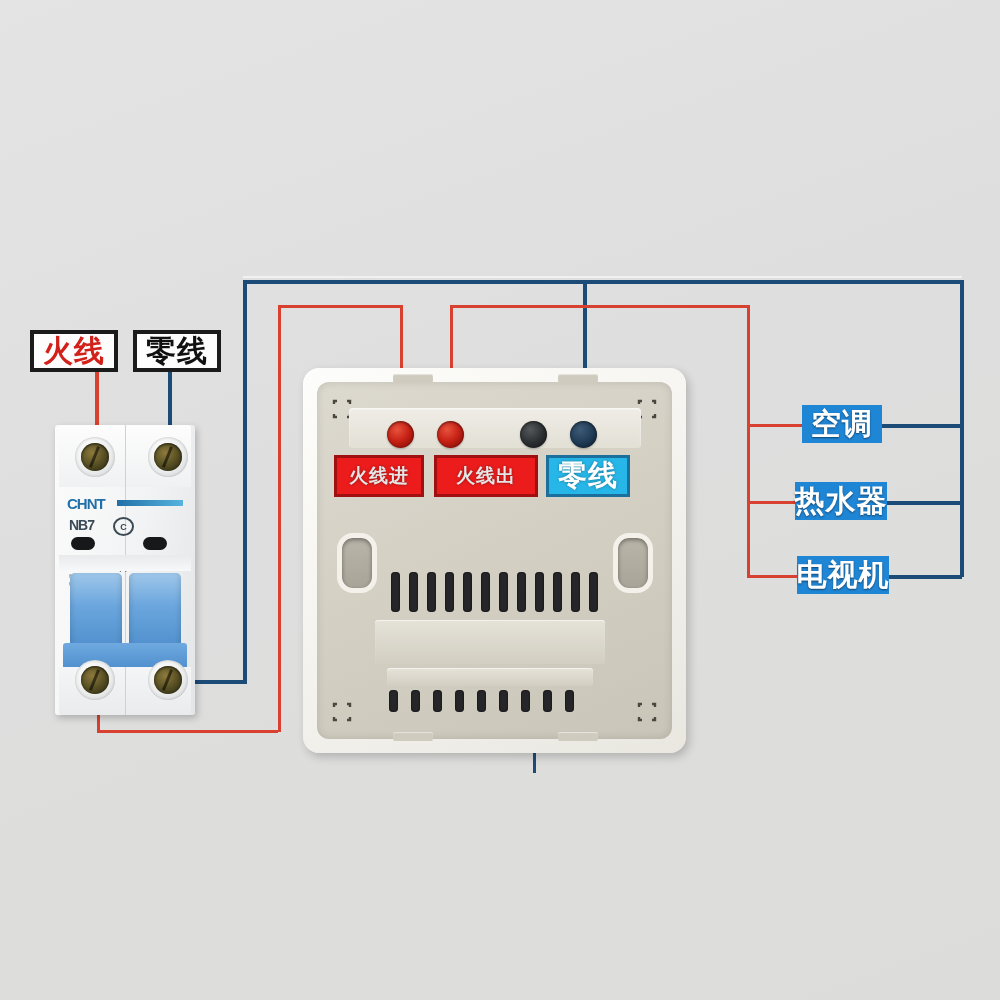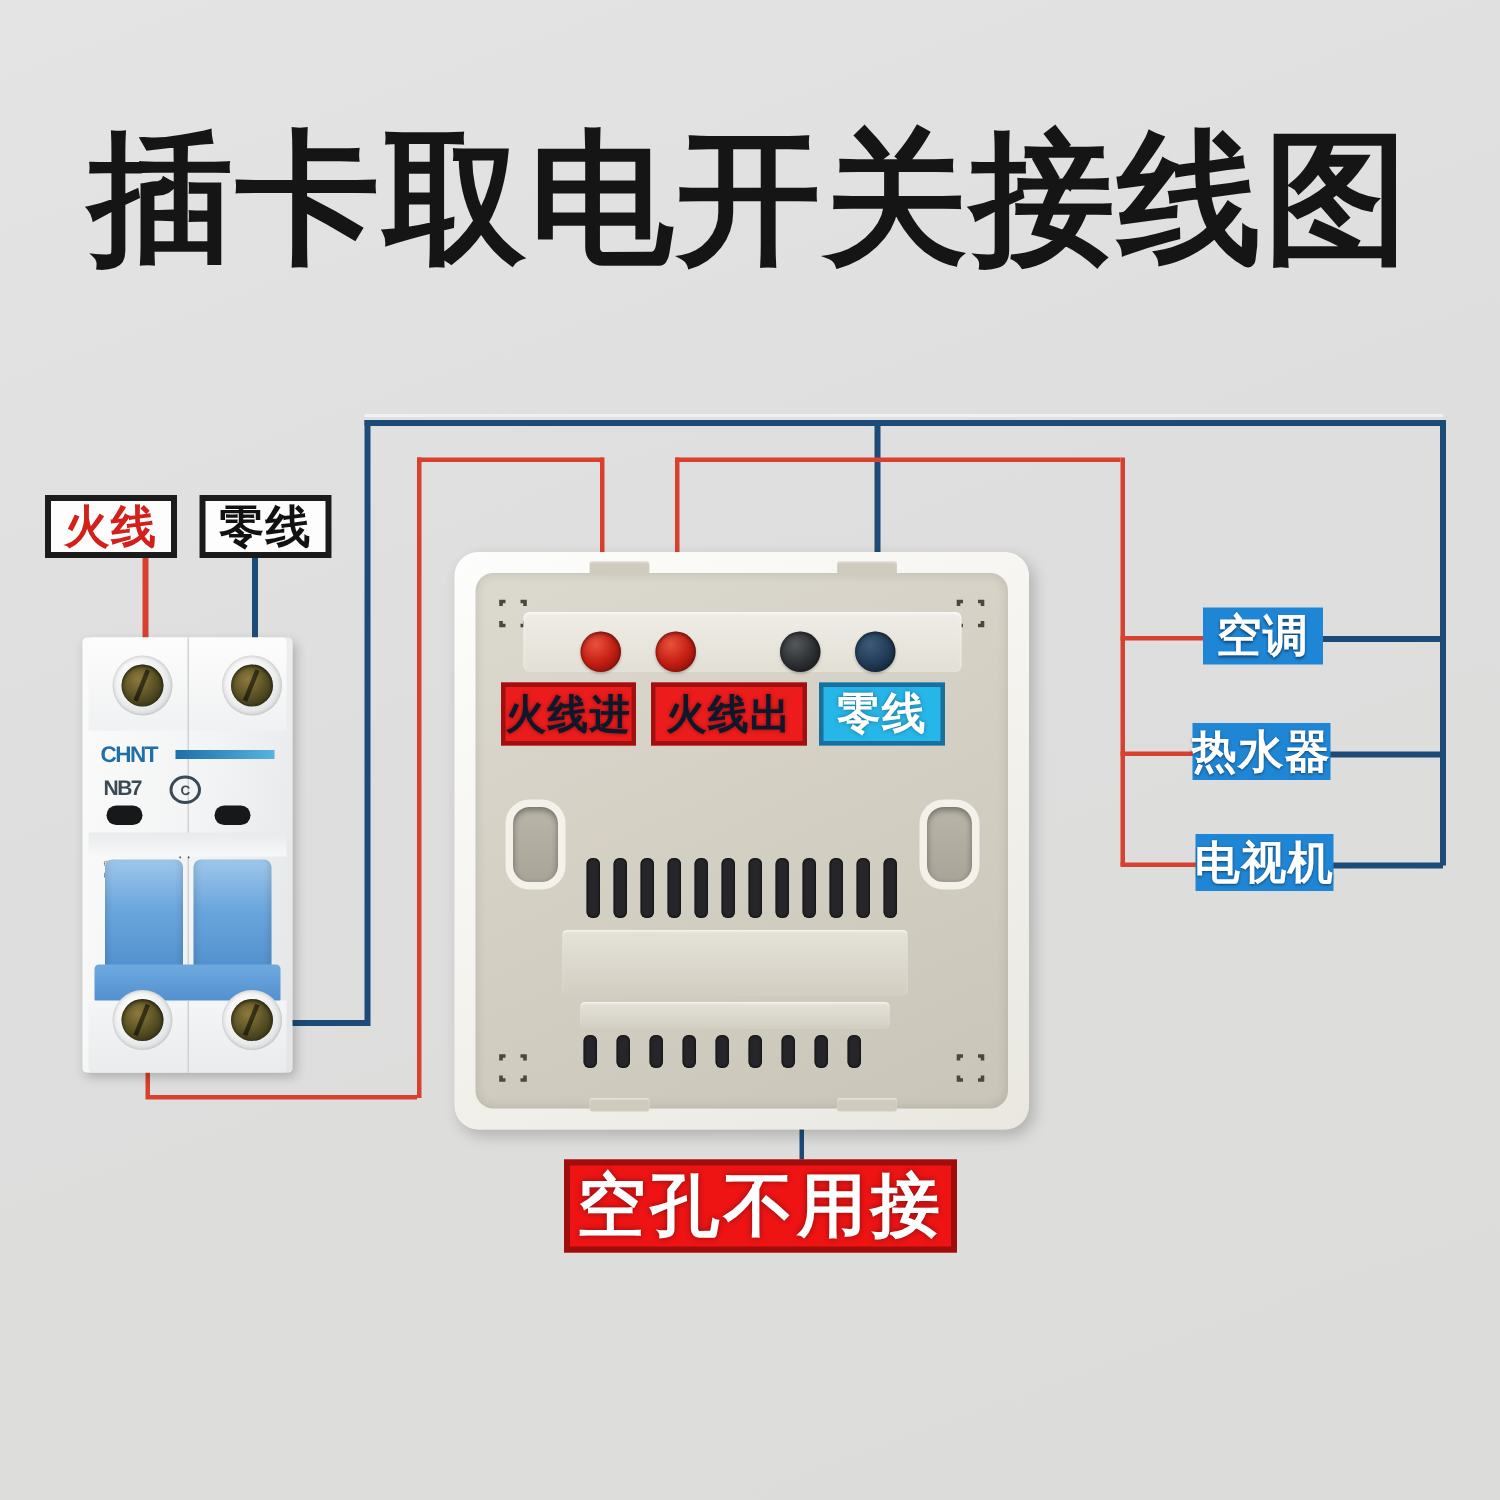--- a/index.html
+++ b/index.html
@@ -34,22 +34,22 @@
     align-items:center;justify-content:center;
     font-weight:700;white-space:nowrap;font-family:Liberation Mono, monospace;
   }
   .chip-white{
     background:#fdfdfd;border:4px solid #1b1b1b;
     font-size:30px;letter-spacing:1px;
   }
   .chip-white.hot{color:#d2201b;}
   .chip-white.neutral{color:#111;}
   .chip-red{
-    background:#ec1c1c;border:3px solid #a01010;color:#0f172a;
-    font-size:27px;letter-spacing:1px;
+    background:#ec1c1c;border:3px solid #a01010;color:#e5e5e5;
+    font-size:19px;letter-spacing:1px;
     text-shadow:0 0 3px rgba(0,0,0,.45);
   }
   .chip-cyan{
     background:#27b6e8;border:3px solid #1b6f9c;color:#fff;
     font-size:29px;letter-spacing:1px;
     text-shadow:0 0 3px rgba(0,0,0,.35);
   }
   .chip-blue{
     background:#1f86d6;color:#ffffff;font-size:30px;letter-spacing:1px;
     text-shadow:0 1px 2px rgba(0,0,0,.5);
@@ -125,21 +125,20 @@
   .ridge{position:absolute;background:linear-gradient(180deg,#e5e2d8,#d2cec2);
     border-radius:3px;box-shadow:inset 0 1px 1px rgba(255,255,255,.6);}
   .tab{position:absolute;height:9px;background:#cfcbbf;border-radius:2px;
     box-shadow:inset 0 1px 1px rgba(255,255,255,.5);}
 </style>
 </head>
 <body>
 
 <div id="stage">
 
-  <div id="title">插卡取电开关接线图</div>
 
   <div class="wire wh blue w4" style="left:243px;top:280px;width:719px;"></div>
   <div class="glow" style="left:243px;top:276px;width:719px;height:2px;"></div>
 
   <div class="wire wv blue w4" style="left:243px;top:280px;height:400px;"></div>
   <div class="wire wh blue w4" style="left:170px;top:680px;width:77px;"></div>
 
   <div class="wire wv blue w4" style="left:583px;top:280px;height:155px;"></div>
 
   <div class="wire wv blue w4" style="left:960px;top:280px;height:297px;"></div>
@@ -299,15 +298,14 @@
   </div>
 
   <div class="chip chip-red" style="left:334px;top:455px;width:90px;height:42px;">火线进</div>
   <div class="chip chip-red" style="left:434px;top:455px;width:104px;height:42px;">火线出</div>
   <div class="chip chip-cyan" style="left:546px;top:455px;width:84px;height:42px;">零线</div>
 
   <div class="chip chip-blue" style="left:802px;top:405px;width:80px;height:38px;">空调</div>
   <div class="chip chip-blue" style="left:795px;top:482px;width:92px;height:38px;">热水器</div>
   <div class="chip chip-blue" style="left:797px;top:556px;width:92px;height:38px;">电视机</div>
 
-  <div class="chip chip-bigred" style="left:376px;top:773px;width:262px;height:62px;">空孔不用接</div>
 
 </div>
 
 </body></html>

